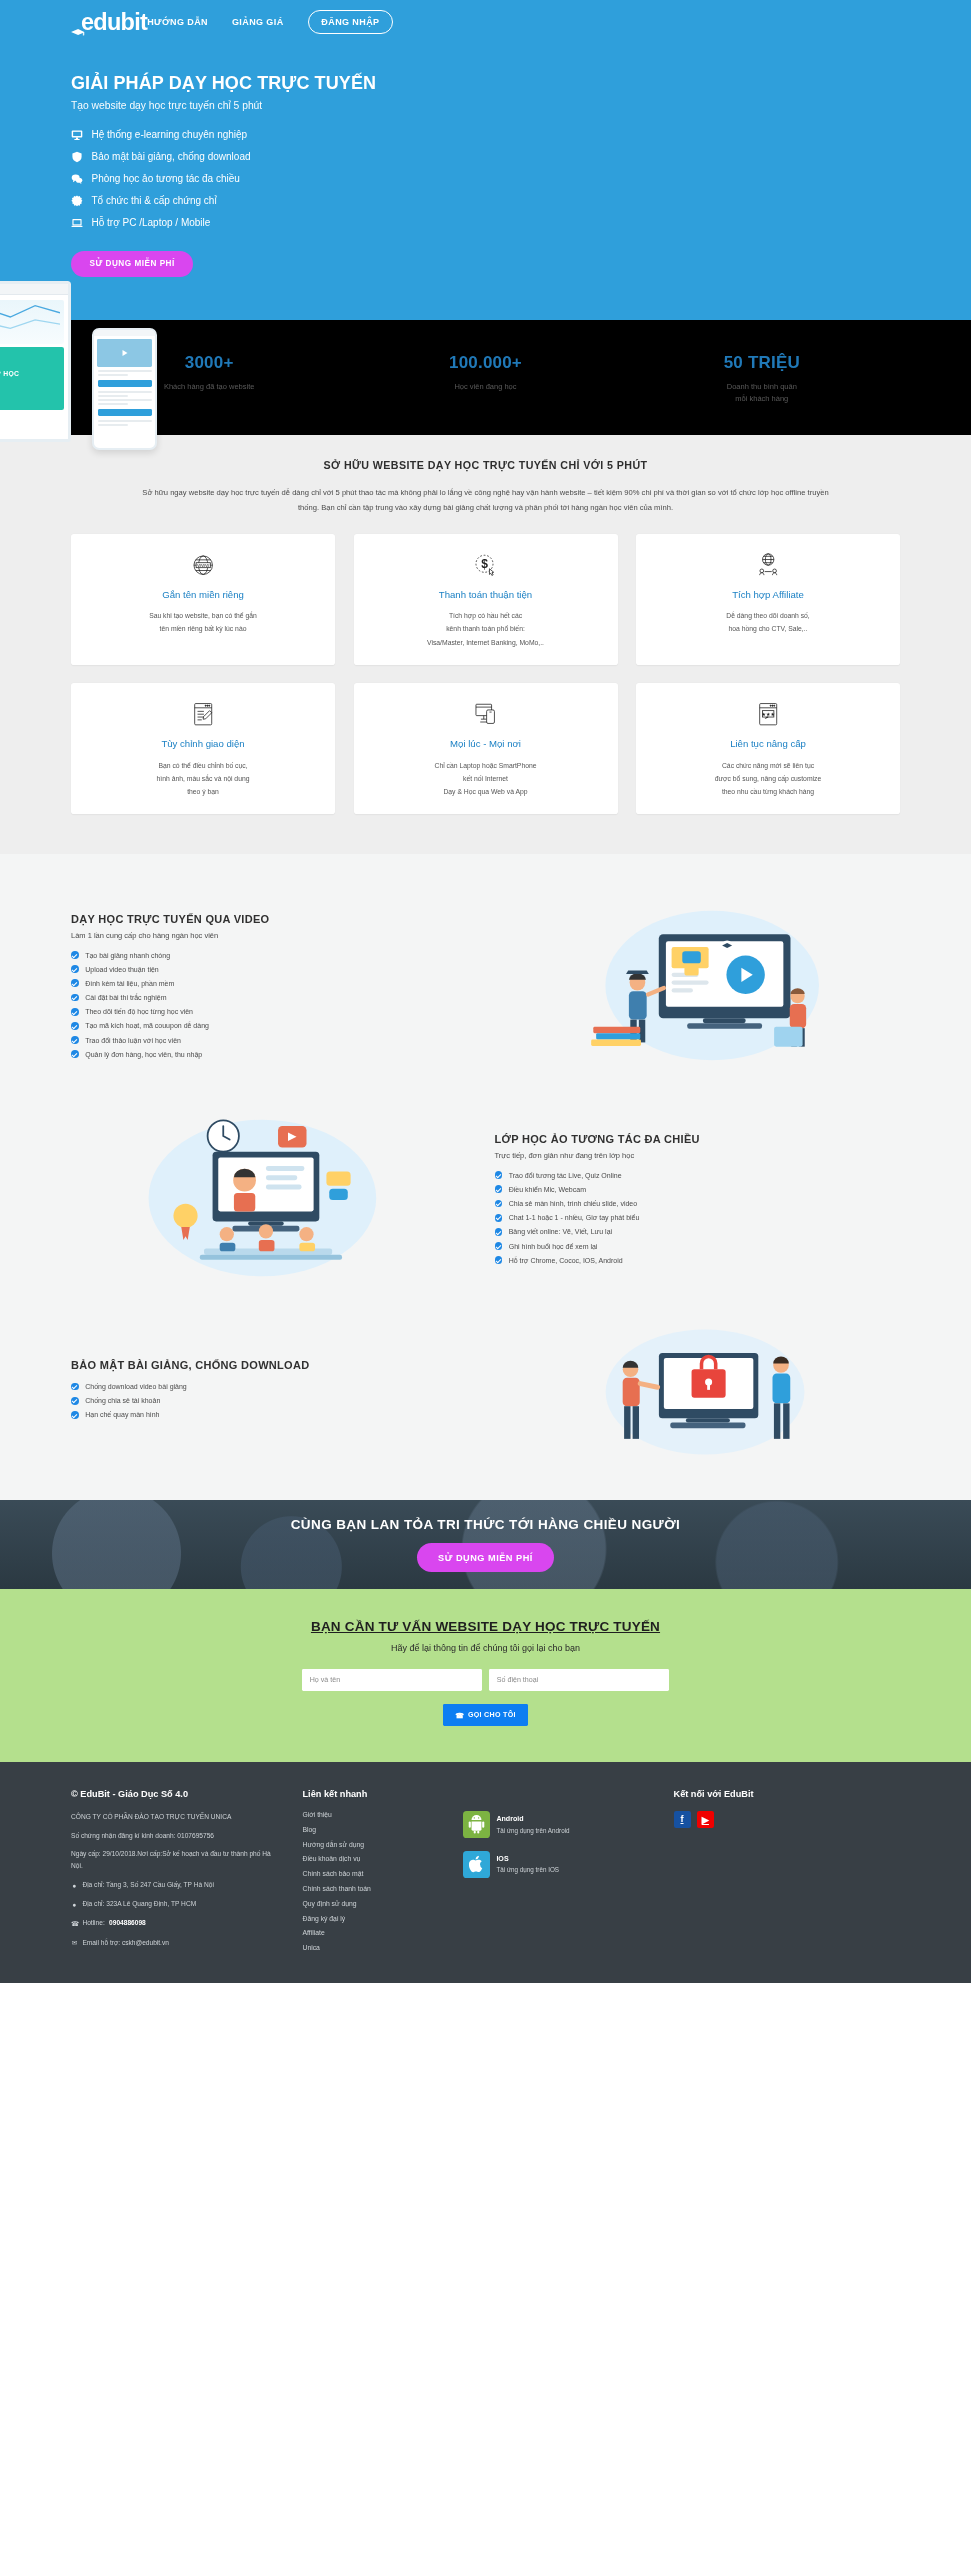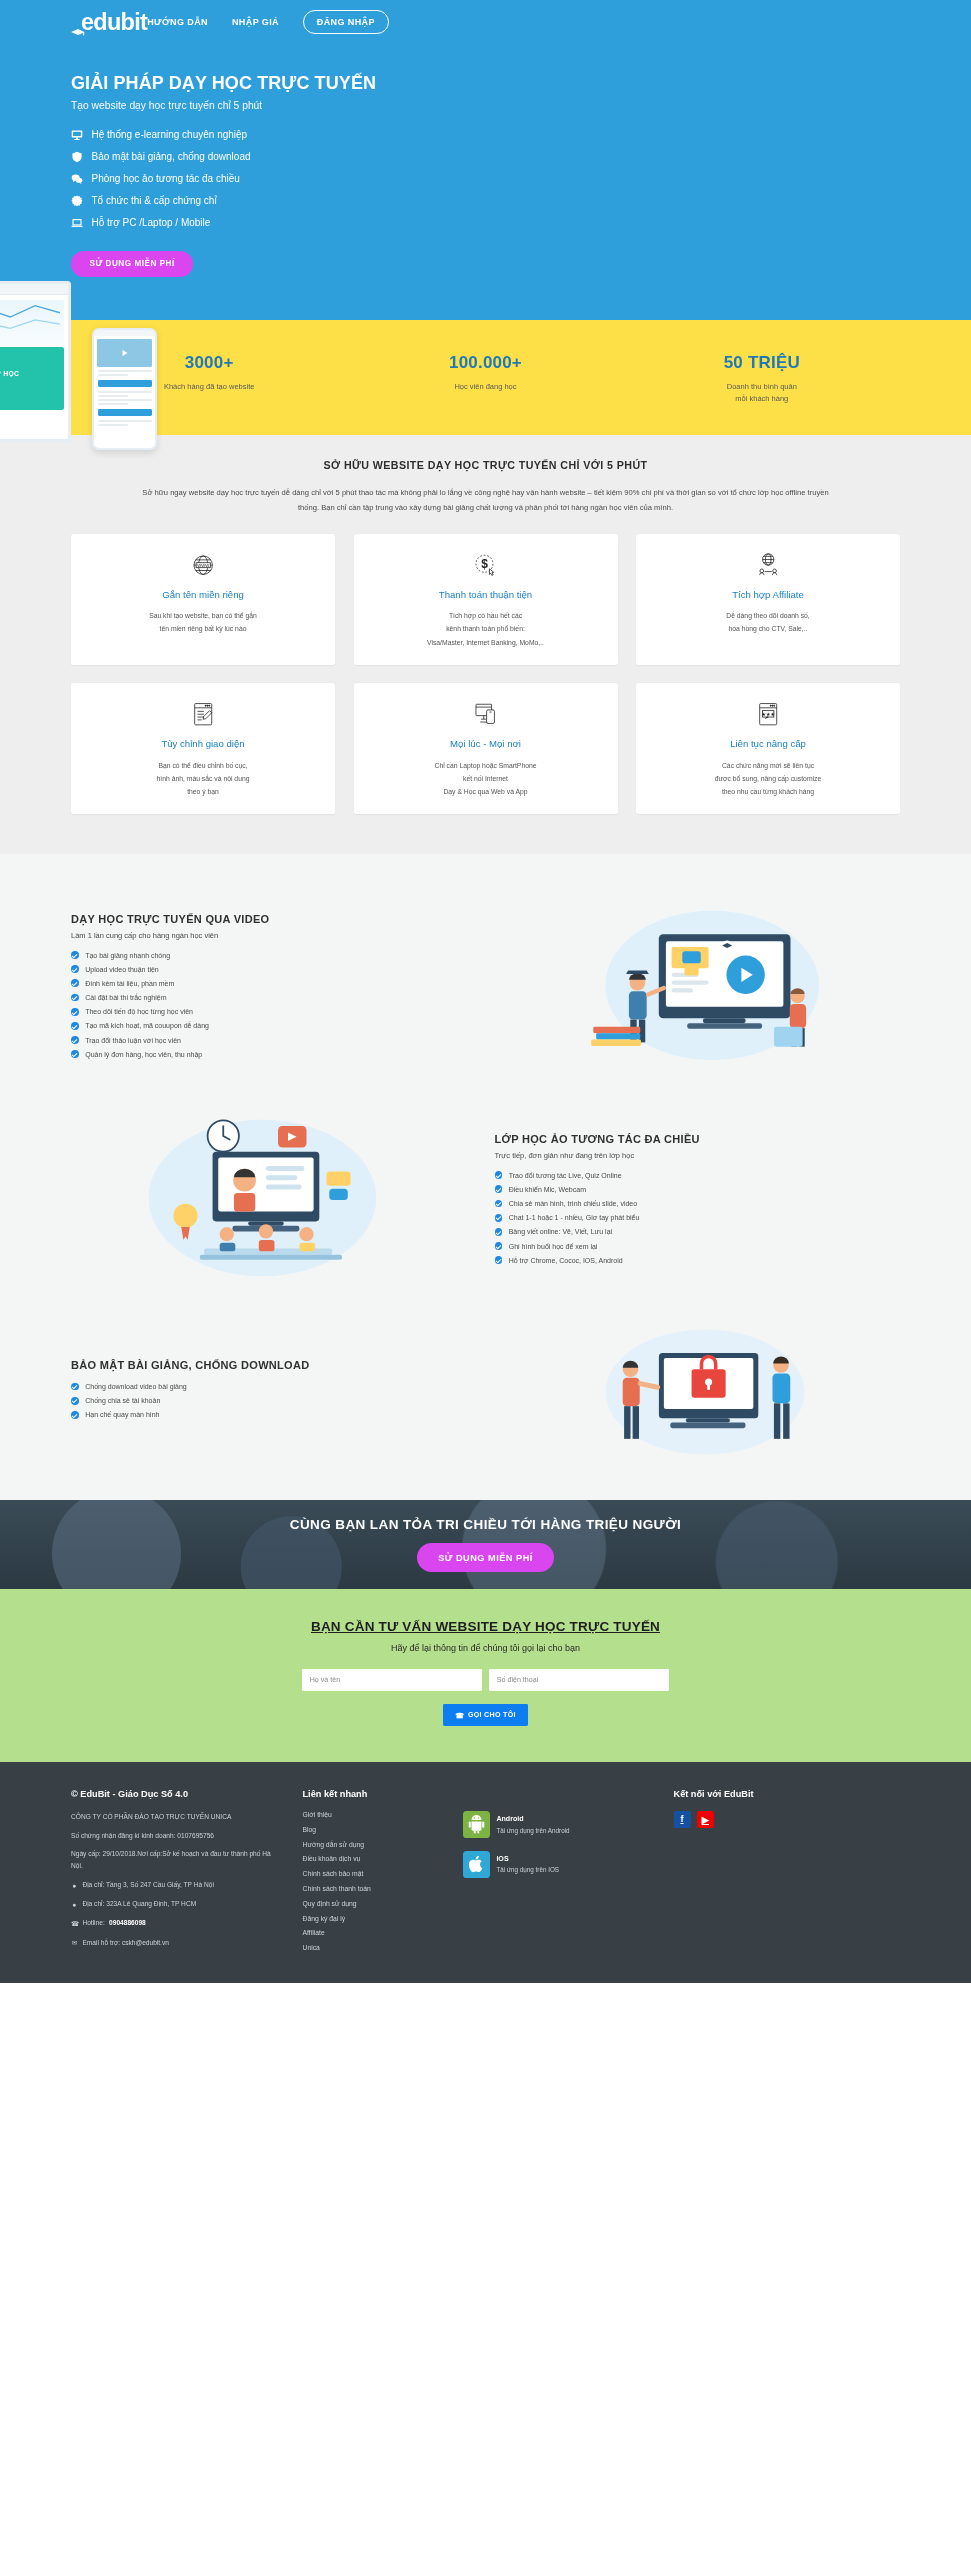--- a/index.html
+++ b/index.html
@@ -58,21 +58,21 @@
   
   .phone { position: absolute; left: 14.2px; top: 51px; width: 65px; height: 122px; background: #fff; border: 2.8px solid #e6eef3; border-radius: 7.1px; overflow: hidden; box-shadow: 0 2.1px 7.1px rgba(0,0,0,.12); }
   .ph-bar { height: 6.4px; background: #f3f6f8; }
   .ph-vid { height: 28.4px; background: #8cc7e4; margin: 2.8px; border-radius: 1.4px; position: relative; }
   .ph-vid:after { content:""; position:absolute; left:50%; top:50%; transform:translate(-50%,-50%); border-left:5.7px solid #fff; border-top:3.6px solid transparent; border-bottom:3.6px solid transparent; }
   .ph-line { height: 2.1px; background: #e7ecef; margin: 2.1px 3.6px; border-radius: 1.4px; }
   .ph-line.s { width: 50%; }
   .ph-blue { height: 7.1px; background: #2f9fdb; margin: 3.6px; border-radius: 1.4px; }
 
   
-  .stats { background: #fde047; padding: 33px 0 30px; }
+  .stats { background: #000000; padding: 33px 0 30px; }
   .stats-row { display: flex; }
   .stat { flex: 1; text-align: center; }
   .stat-num { color: #2079b8; font-size: 17px; font-weight: bold; letter-spacing: 0.2px; }
   .stat-lbl { font-size: 7.5px; color: #5a5a5a; margin-top: 8.5px; line-height: 1.55; }
 
   
   .features { background: #eeeeee; padding: 24px 0 40px; }
   .sec-title { text-align: center; font-size: 10.7px; font-weight: bold; letter-spacing: 0.4px; color: #2e2e2e; }
   .sec-desc { text-align: center; font-size: 7.6px; color: #4a4a4a; line-height: 2.0; margin: 14.2px auto 0; width: 697px; }
   .cards { display: grid; grid-template-columns: repeat(3, 1fr); gap: 18.5px; margin-top: 18.5px; }
@@ -148,21 +148,21 @@
         <span class="cap">
           <svg width="14.2" height="9.2" viewBox="0 0 20 13">
               <path d="M10 0 0 4.2l10 4.2 7.4-3.1V9h1.3V4.2z" fill="#fff"></path>
               <path d="M17.4 5.3v3.9" stroke="#fff" stroke-width="1"></path>
             </svg>
         </span>
         <span>edubit</span>
       </div>
       <nav class="nav">
         <a href="#">HƯỚNG DẪN</a>
-        <a href="#">NHẬP GIÁ</a>
+        <a href="#">GIẢNG GIÁ</a>
         <a href="#" class="btn-login">ĐĂNG NHẬP</a>
       </nav>
     </div>
 
     <div class="hero-body">
       <div class="hero-left">
         <h1 class="hero-h1">GIẢI PHÁP DẠY HỌC TRỰC TUYẾN</h1>
         <div class="hero-sub">Tạo website dạy học trực tuyến chỉ 5 phút</div>
         <ul class="hero-list">
           <li>
@@ -600,21 +600,21 @@
           <rect x="325" y="116" width="9" height="50" fill="#2f4b63"></rect>
         </svg>
       </div>
     </div>
   </div>
 </section>
 
 <section class="cta-band">
   <div class="ovl"></div>
   <div class="inner">
-    <div class="cta-title">CÙNG BẠN LAN TỎA TRI CHIỀU TỚI HÀNG TRIỆU NGƯỜI</div>
+    <div class="cta-title">CÙNG BẠN LAN TỎA TRI THỨC TỚI HÀNG CHIỀU NGƯỜI</div>
     <button class="btn-cta">SỬ DỤNG MIỄN PHÍ</button>
   </div>
 </section>
 
 <section class="contact">
   <div class="wrap">
     <h2 class="ct-title">BẠN CẦN TƯ VẤN WEBSITE DẠY HỌC TRỰC TUYẾN</h2>
     <div class="ct-sub">Hãy để lại thông tin để chúng tôi gọi lại cho bạn</div>
     <div class="ct-form">
       <input type="text" placeholder="Họ và tên" style="">

